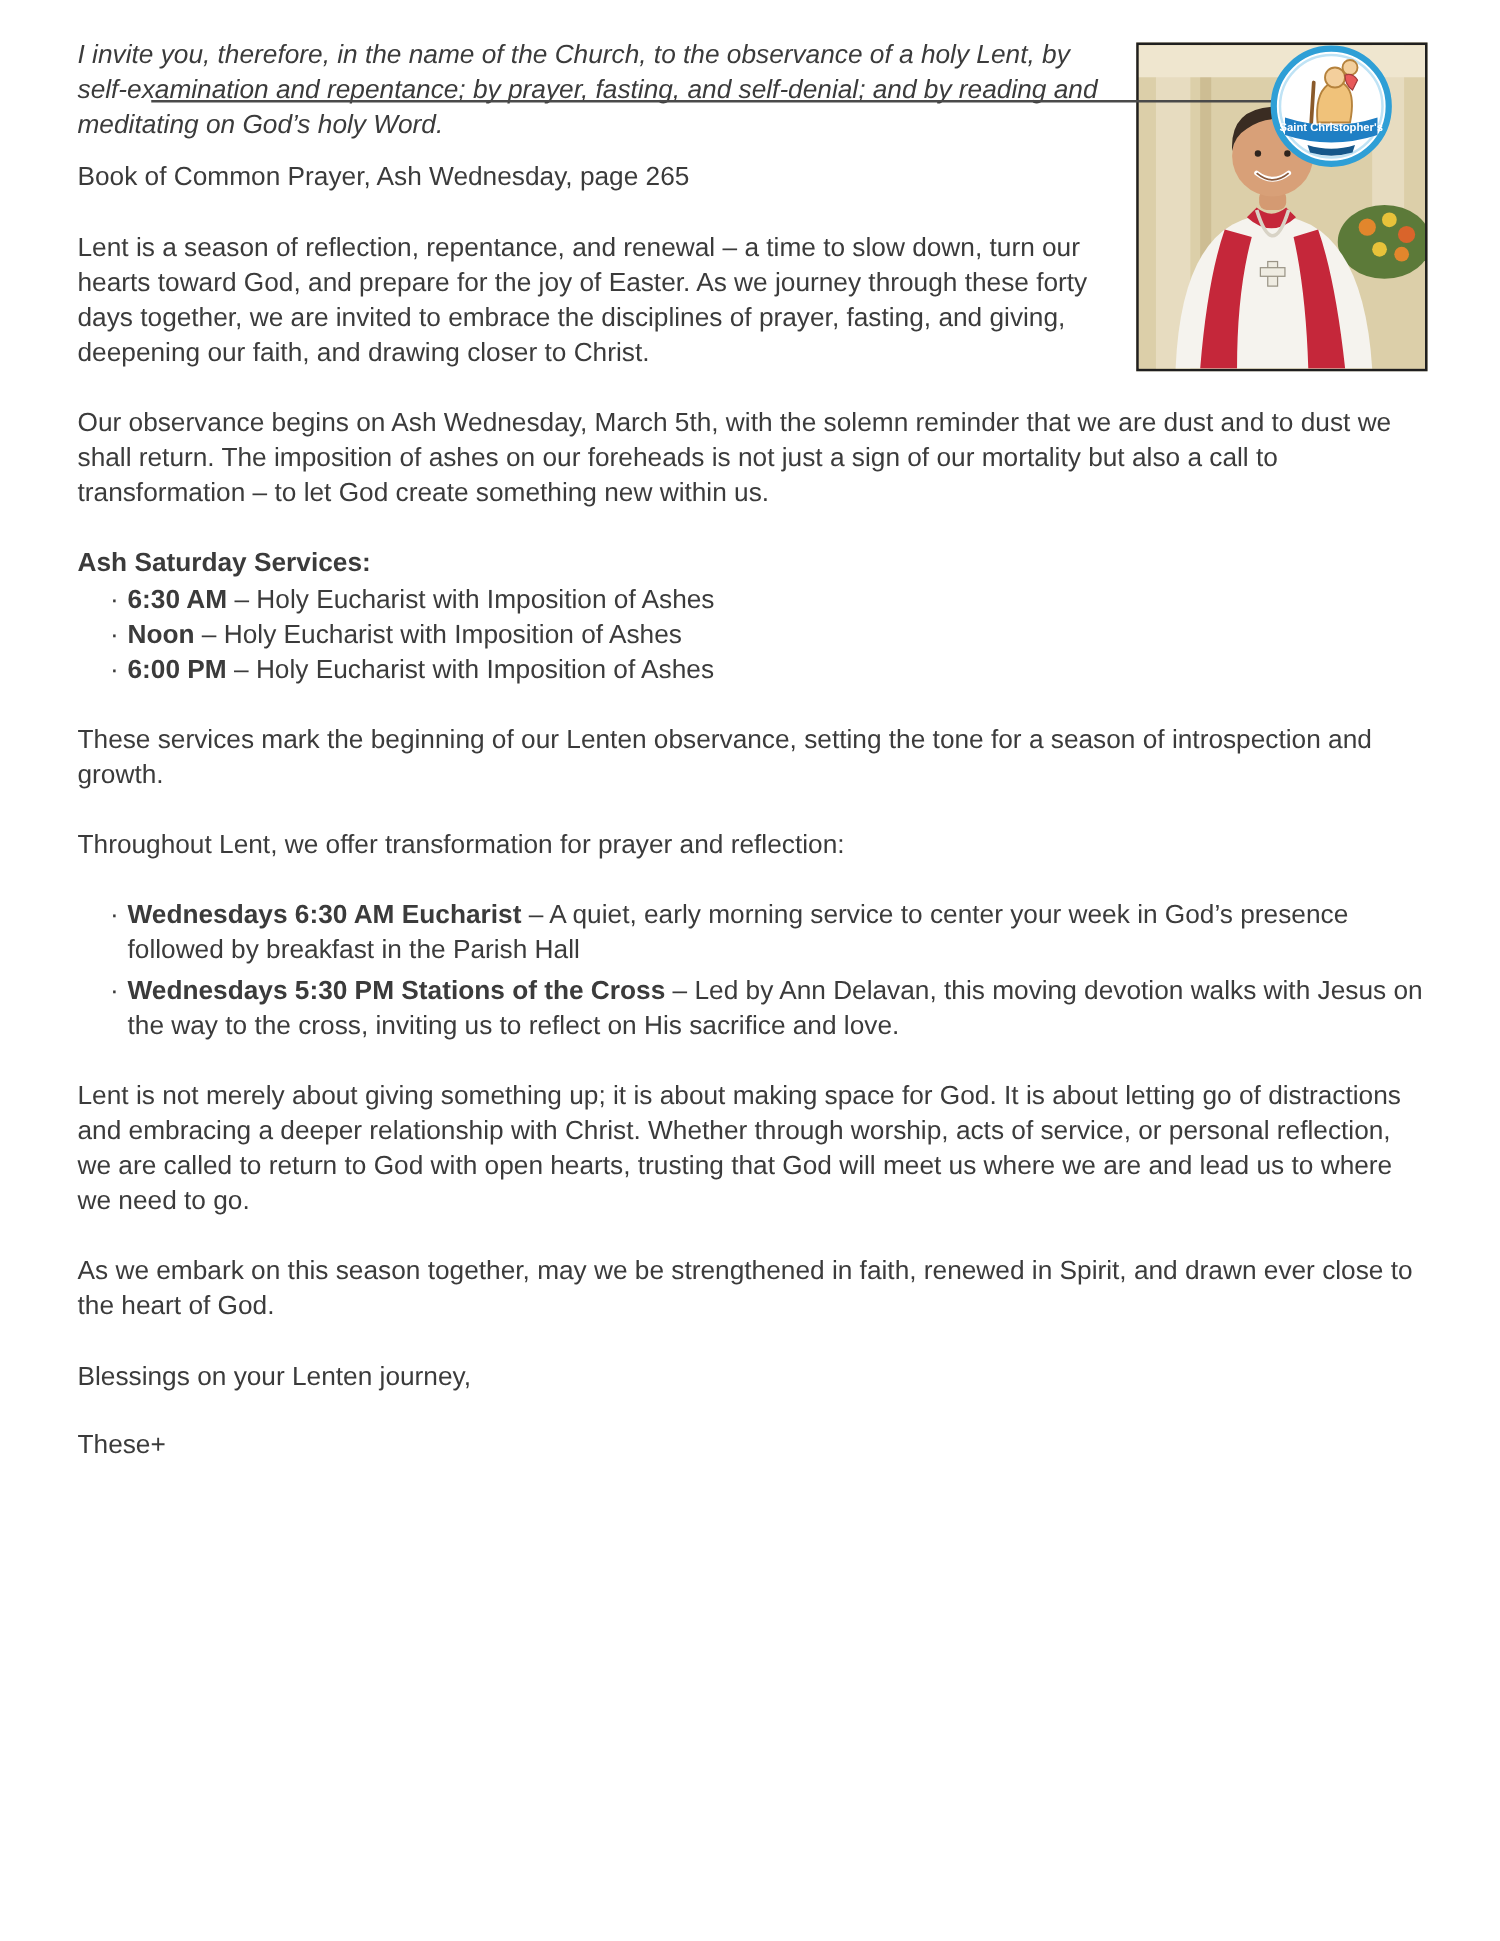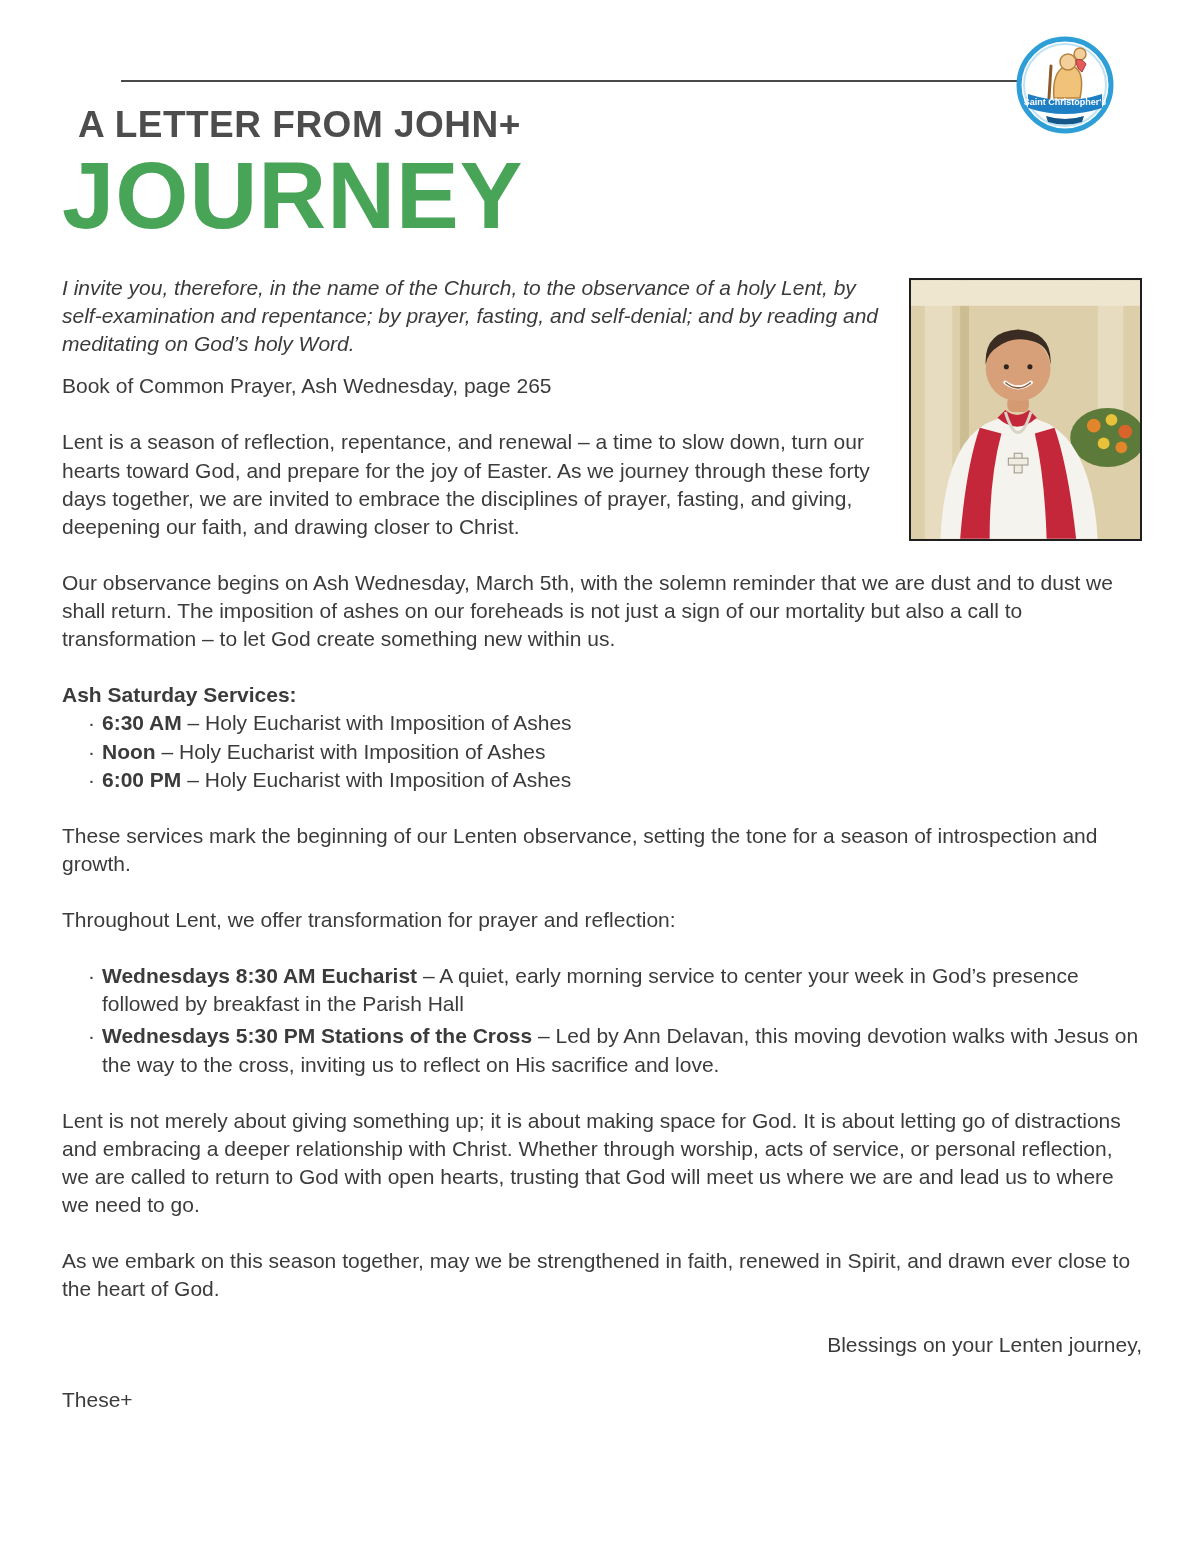--- a/index.html
+++ b/index.html
@@ -61,21 +61,21 @@
   .photo-frame svg { display: block; width: 100%; height: 100%; }
   .quote { font-style: italic; margin-bottom: 14px; }
   .attribution { margin-bottom: 28px; }
   .para { margin-bottom: 28px; }
   .bold { font-weight: bold; }
   .section-heading { font-weight: bold; }
   ul.bullets { list-style: none; margin: 0 0 28px 0; padding: 0; }
   ul.bullets li { position: relative; padding-left: 40px; }
   ul.bullets li .dot { position: absolute; left: 26px; top: 0; }
   ul.bullets.opps li { margin-bottom: 4px; }
-  .closing { margin-bottom: 26px; text-align: right; }
+  .closing { margin-bottom: 26px; }
   .signature { margin-bottom: 0; }
   .clearfix::after { content: ""; display: table; clear: both; }
 </style>
 </head>
 <body>
 
 <div class="page">
 
   <div class="top-rule"></div>
 
@@ -89,24 +89,20 @@
       <circle cx="64" cy="18" r="6" fill="#f3cf9c" stroke="#b5823c" stroke-width="1.5"></circle>
       <path d="M60 24 Q66 22 70 28 L66 36 Q60 32 60 24 Z" fill="#e8595a" stroke="#a33b3c" stroke-width="1"></path>
       <path d="M35 30 L33 62" stroke="#8a5a2b" stroke-width="3" stroke-linecap="round"></path>
 
       <path d="M12 58 Q49 70 86 58 L86 72 Q49 84 12 72 Z" fill="#1f7fc4"></path>
       <text x="49" y="69" text-anchor="middle" font-size="9" font-weight="bold" fill="#ffffff">Saint Christopher's</text>
       <path d="M30 80 Q49 86 68 80 L66 86 Q49 91 32 86 Z" fill="#15578a"></path>
     </svg>
   </div>
 
-  <div class="header">
-    <div class="kicker">A LETTER FROM JOHN+</div>
-    <div class="title">JOURNEY</div>
-  </div>
 
   <div class="content clearfix">
 
     <div class="photo-frame">
       <svg viewBox="0 0 233 263" role="img">
 
         <rect width="233" height="263" fill="#dccfa9"></rect>
         <rect x="14" y="0" width="28" height="263" fill="#e7dcc0"></rect>
         <rect x="50" y="0" width="9" height="263" fill="#cdbd93"></rect>
         <rect x="190" y="0" width="26" height="150" fill="#e7dcc0"></rect>
@@ -164,21 +160,21 @@
       </li>
     </ul>
 
     <p class="para">These services mark the beginning of our Lenten observance, setting the tone for a season of introspection and growth.</p>
 
     <p class="para">Throughout Lent, we offer transformation for prayer and reflection:</p>
 
     <ul class="bullets opps" style="margin-bottom:28px;">
       <li>
         <span class="dot">·</span>
-        <span class="bold">Wednesdays 8:30 AM Eucharist</span><span> – A quiet, early morning service to center your week in God’s presence followed by breakfast in the Parish Hall</span>
+        <span class="bold">Wednesdays 6:30 AM Eucharist</span><span> – A quiet, early morning service to center your week in God’s presence followed by breakfast in the Parish Hall</span>
       </li>
       <li>
         <span class="dot">·</span>
         <span class="bold">Wednesdays 5:30 PM Stations of the Cross</span><span> – Led by Ann Delavan, this moving devotion walks with Jesus on the way to the cross, inviting us to reflect on His sacrifice and love.</span>
       </li>
     </ul>
 
     <p class="para">Lent is not merely about giving something up; it is about making space for God. It is about letting go of distractions and embracing a deeper relationship with Christ. Whether through worship, acts of service, or personal reflection, we are called to return to God with open hearts, trusting that God will meet us where we are and lead us to where we need to go.</p>
 
     <p class="para">As we embark on this season together, may we be strengthened in faith, renewed in Spirit, and drawn ever close to the heart of God.</p>

